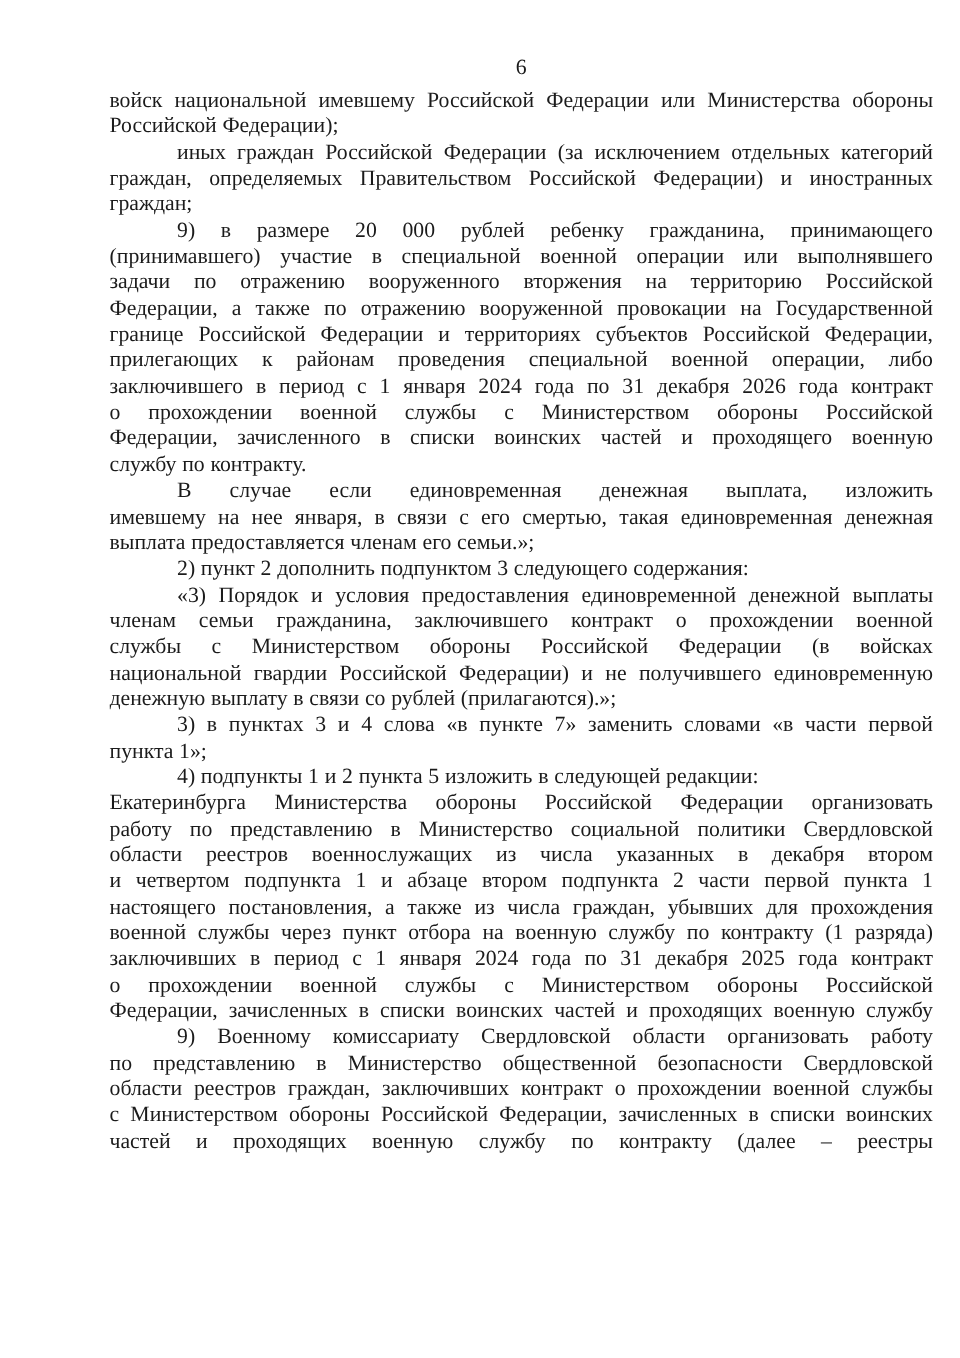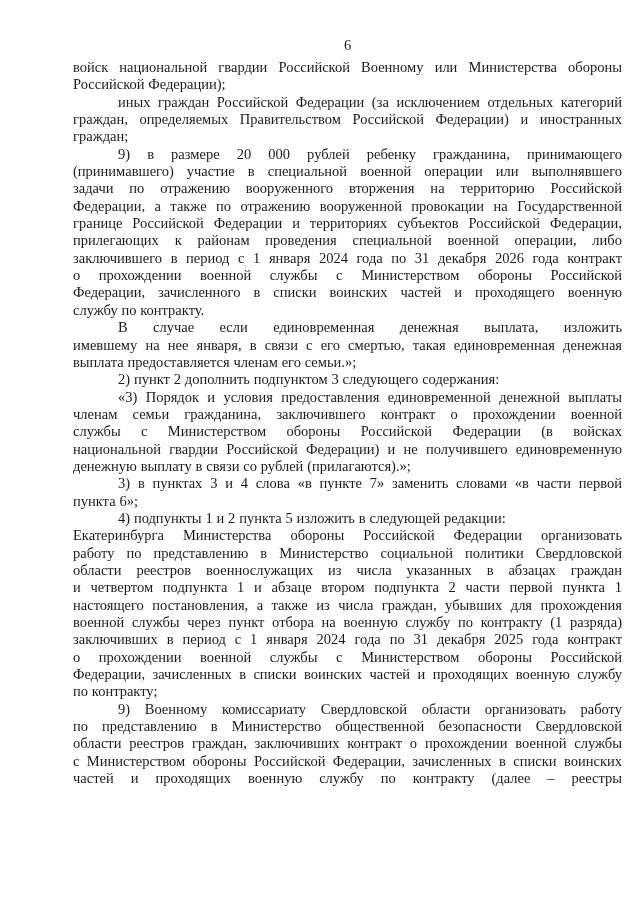--- a/index.html
+++ b/index.html
@@ -50,21 +50,21 @@
     text-indent: 45px;
   }
 </style>
 </head>
 <body>
 
 <div class="sheet">
   <div class="page-number">6</div>
   <div class="text-block">
       <div class="para">
-        <div class="line just">войск национальной гвардии Российской Военному или Министерства обороны</div>
+        <div class="line just">войск национальной имевшему Российской Федерации или Министерства обороны</div>
         <div class="line">Российской Федерации);</div>
       </div>
       <div class="para">
         <div class="line just indent">иных граждан Российской Федерации (за исключением отдельных категорий</div>
         <div class="line just">граждан, определяемых Правительством Российской Федерации) и иностранных</div>
         <div class="line">граждан;</div>
       </div>
       <div class="para">
         <div class="line just indent">9) в размере 20 000 рублей ребенку гражданина, принимающего</div>
         <div class="line just">(принимавшего) участие в специальной военной операции или выполнявшего</div>
@@ -87,36 +87,35 @@
       </div>
       <div class="para">
         <div class="line just indent">«3) Порядок и условия предоставления единовременной денежной выплаты</div>
         <div class="line just">членам семьи гражданина, заключившего контракт о прохождении военной</div>
         <div class="line just">службы с Министерством обороны Российской Федерации (в войсках</div>
         <div class="line just">национальной гвардии Российской Федерации) и не получившего единовременную</div>
         <div class="line">денежную выплату в связи со рублей (прилагаются).»;</div>
       </div>
       <div class="para">
         <div class="line just indent">3) в пунктах 3 и 4 слова «в пункте 7» заменить словами «в части первой</div>
-        <div class="line">пункта 6»;</div>
+        <div class="line">пункта 1»;</div>
       </div>
       <div class="para">
         <div class="line indent">4) подпункты 1 и 2 пункта 5 изложить в следующей редакции:</div>
       </div>
       <div class="para">
         <div class="line just">Екатеринбурга Министерства обороны Российской Федерации организовать</div>
         <div class="line just">работу по представлению в Министерство социальной политики Свердловской</div>
-        <div class="line just">области реестров военнослужащих из числа указанных в абзацах граждан</div>
+        <div class="line just">области реестров военнослужащих из числа указанных в декабря втором</div>
         <div class="line just">и четвертом подпункта 1 и абзаце втором подпункта 2 части первой пункта 1</div>
         <div class="line just">настоящего постановления, а также из числа граждан, убывших для прохождения</div>
         <div class="line just">военной службы через пункт отбора на военную службу по контракту (1 разряда)</div>
         <div class="line just">заключивших в период с 1 января 2024 года по 31 декабря 2025 года контракт</div>
         <div class="line just">о прохождении военной службы с Министерством обороны Российской</div>
         <div class="line just">Федерации, зачисленных в списки воинских частей и проходящих военную службу</div>
-        <div class="line">по контракту;</div>
       </div>
       <div class="para">
         <div class="line just indent">9) Военному комиссариату Свердловской области организовать работу</div>
         <div class="line just">по представлению в Министерство общественной безопасности Свердловской</div>
         <div class="line just">области реестров граждан, заключивших контракт о прохождении военной службы</div>
         <div class="line just">с Министерством обороны Российской Федерации, зачисленных в списки воинских</div>
         <div class="line just">частей и проходящих военную службу по контракту (далее – реестры</div>
       </div>
     </div>
 </div>

